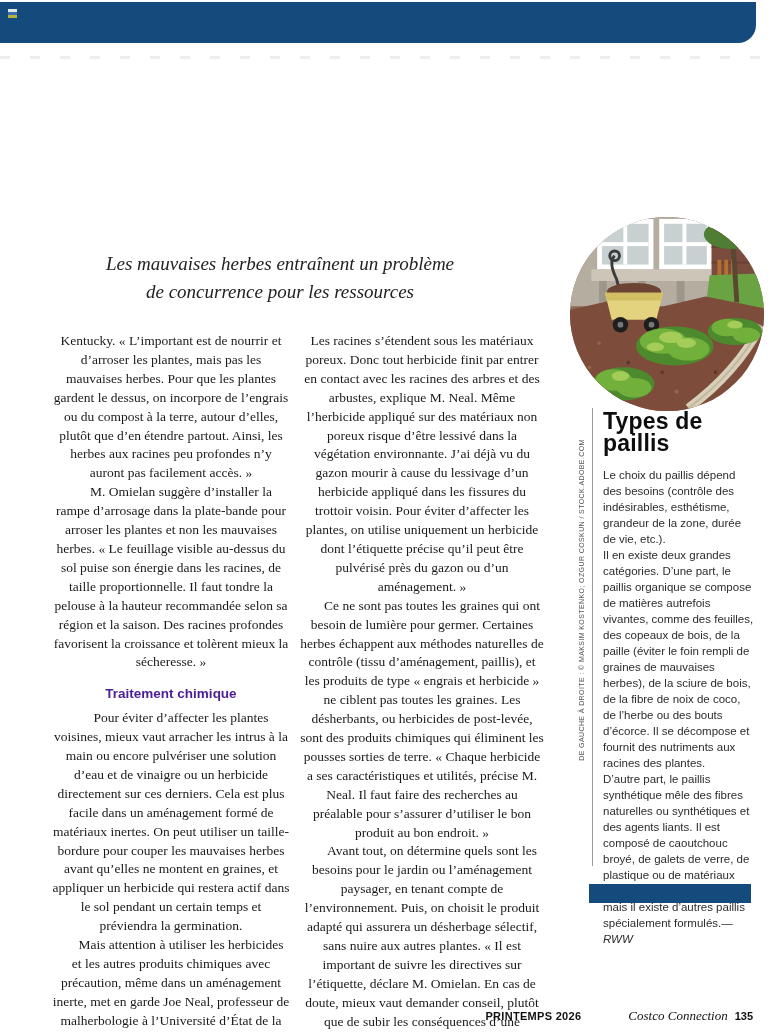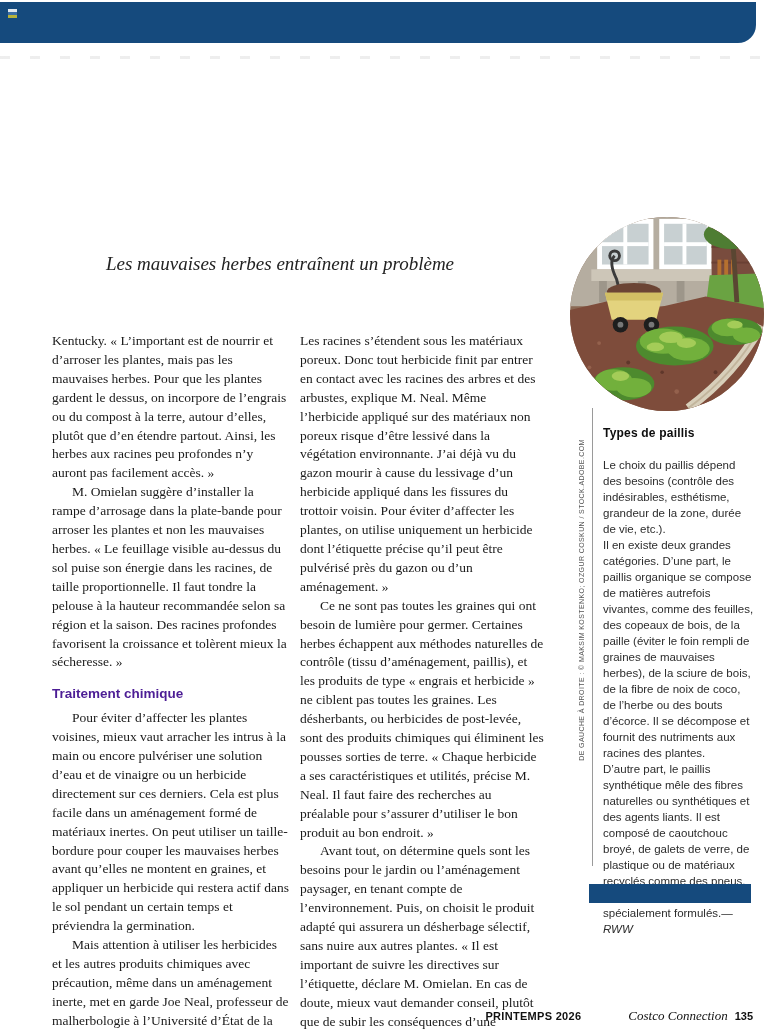--- a/index.html
+++ b/index.html
@@ -18,40 +18,40 @@
       background:repeating-linear-gradient(90deg,#d9d9d9 0 10px,transparent 10px 30px);}
 
   
   .pullquote{position:absolute;left:40px;top:250px;width:480px;text-align:center;
              font-style:italic;font-size:19px;line-height:28px;color:#222;}
 
   
   .col{position:absolute;top:332px;font-size:13.5px;line-height:18.9px;text-align:left;}
   .col1{left:52px;width:238px;}
   .col2{left:300px;width:244px;}
-  .col p{margin:0;}
+  .col p{margin:0;text-align:center;}
   .col p.indent{text-indent:20px;}
   .subhead{font-family:"Liberation Sans",sans-serif;font-weight:bold;font-size:13.5px;
            margin:13px 0 5px 0 !important;color:#4c1d95;}
 
   
   .photo-circle{position:absolute;left:570px;top:217px;width:194px;height:194px;border-radius:50%;
                 overflow:hidden;background:#8a6a55;}
   .photo-circle svg{display:block;width:100%;height:100%;}
 
   
   .credit{position:absolute;left:374px;top:594px;width:420px;height:12px;
           transform:rotate(-90deg);transform-origin:center;
           font-family:"Liberation Sans",sans-serif;font-size:7px;letter-spacing:.4px;color:#555;
           text-align:center;white-space:nowrap;}
   .vrule{position:absolute;left:592px;top:408px;width:1px;height:458px;background:#9a9a9a;}
 
   
   .sidebar{position:absolute;left:603px;top:410px;width:152px;font-family:"Liberation Sans",sans-serif;}
-  .sidebar h2{margin:12px 0 13px 0;font-size:12px;line-height:22px;color:#0d0d0d;letter-spacing:.2px;}
+  .sidebar h2{margin:0 0 13px 0;font-size:23px;line-height:22px;color:#0d0d0d;letter-spacing:.2px;}
   .sidebar p{margin:0;font-size:11.5px;line-height:16px;color:#2c2c2c;}
   .sidebar .byline{font-style:italic;}
 
   .bottom-blue-box{position:absolute;left:589px;top:884px;width:162px;height:19px;background:#154a7d;}
 
   
   .folio{position:absolute;right:15px;top:1008px;display:flex;align-items:baseline;gap:7px;
          font-family:"Liberation Sans",sans-serif;color:#111;}
   .folio .season{font-weight:bold;font-size:11px;letter-spacing:.3px;}
   .folio .mag{font-family:"Liberation Serif",serif;font-style:italic;font-size:13px;margin-left:40px;}
@@ -66,20 +66,21 @@
     <span class="corner-icon">
         <i></i>
         <i></i>
         <i></i>
       </span>
   </div>
   <div class="scan-artifact"></div>
 
   <div class="pullquote">
     <div>Les mauvaises herbes entraînent un problème</div>
+    <div>de concurrence pour les ressources</div>
   </div>
 
   <div class="col col1">
     <p>Kentucky. « L’important est de nourrir et d’arroser les plantes, mais pas les mauvaises herbes. Pour que les plantes gardent le dessus, on incorpore de l’engrais ou du compost à la terre, autour d’elles, plutôt que d’en étendre partout. Ainsi, les herbes aux racines peu profondes n’y auront pas facilement accès. »</p>
     <p class="indent">M. Omielan suggère d’installer la rampe d’arrosage dans la plate-bande pour arroser les plantes et non les mauvaises herbes. « Le feuillage visible au-dessus du sol puise son énergie dans les racines, de taille proportionnelle. Il faut tondre la pelouse à la hauteur recommandée selon sa région et la saison. Des racines profondes favorisent la croissance et tolèrent mieux la sécheresse. »</p>
     <p class="subhead">Traitement chimique</p>
     <p class="indent">Pour éviter d’affecter les plantes voisines, mieux vaut arracher les intrus à la main ou encore pulvériser une solution d’eau et de vinaigre ou un herbicide directement sur ces derniers. Cela est plus facile dans un aménagement formé de matériaux inertes. On peut utiliser un taille-bordure pour couper les mauvaises herbes avant qu’elles ne montent en graines, et appliquer un herbicide qui restera actif dans le sol pendant un certain temps et préviendra la germination.</p>
     <p class="indent">Mais attention à utiliser les herbicides et les autres produits chimiques avec précaution, même dans un aménagement inerte, met en garde Joe Neal, professeur de malherbologie à l’Université d’État de la Caroline du Nord, à Raleigh. « On ne met pas dans un aménagement inerte un herbicide qu’on éviterait sur des plantes.</p>
   </div>
 

